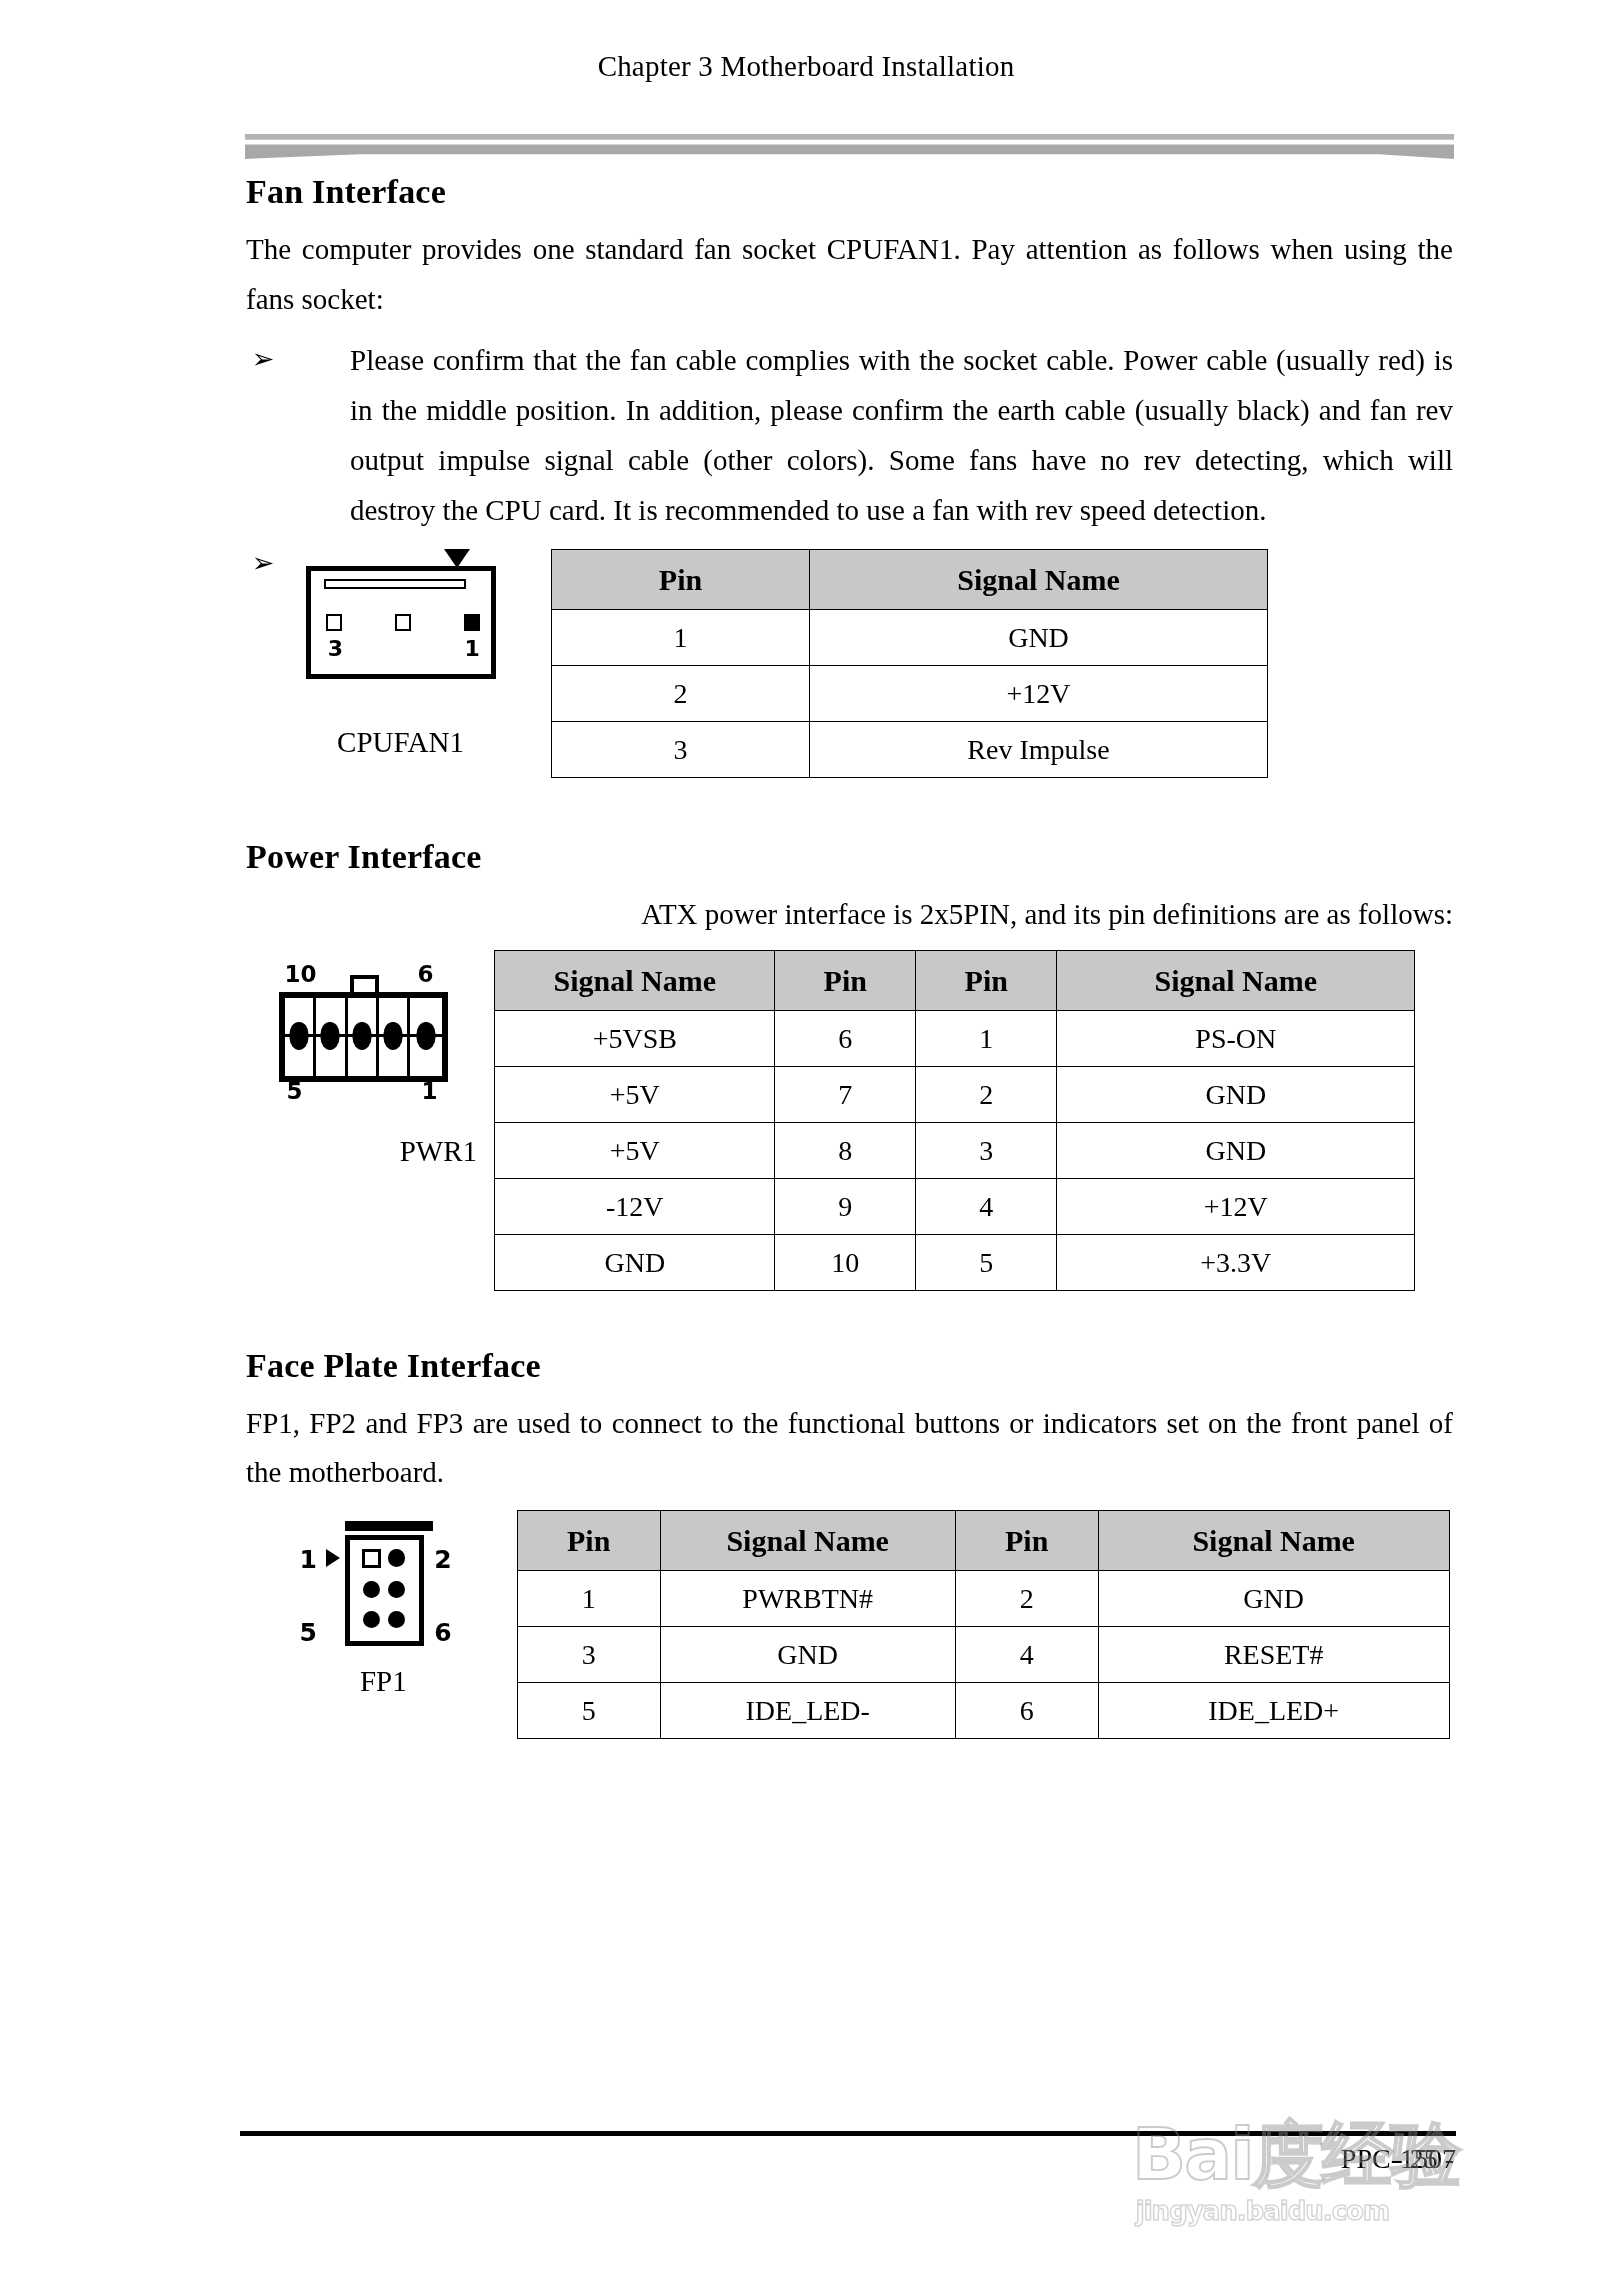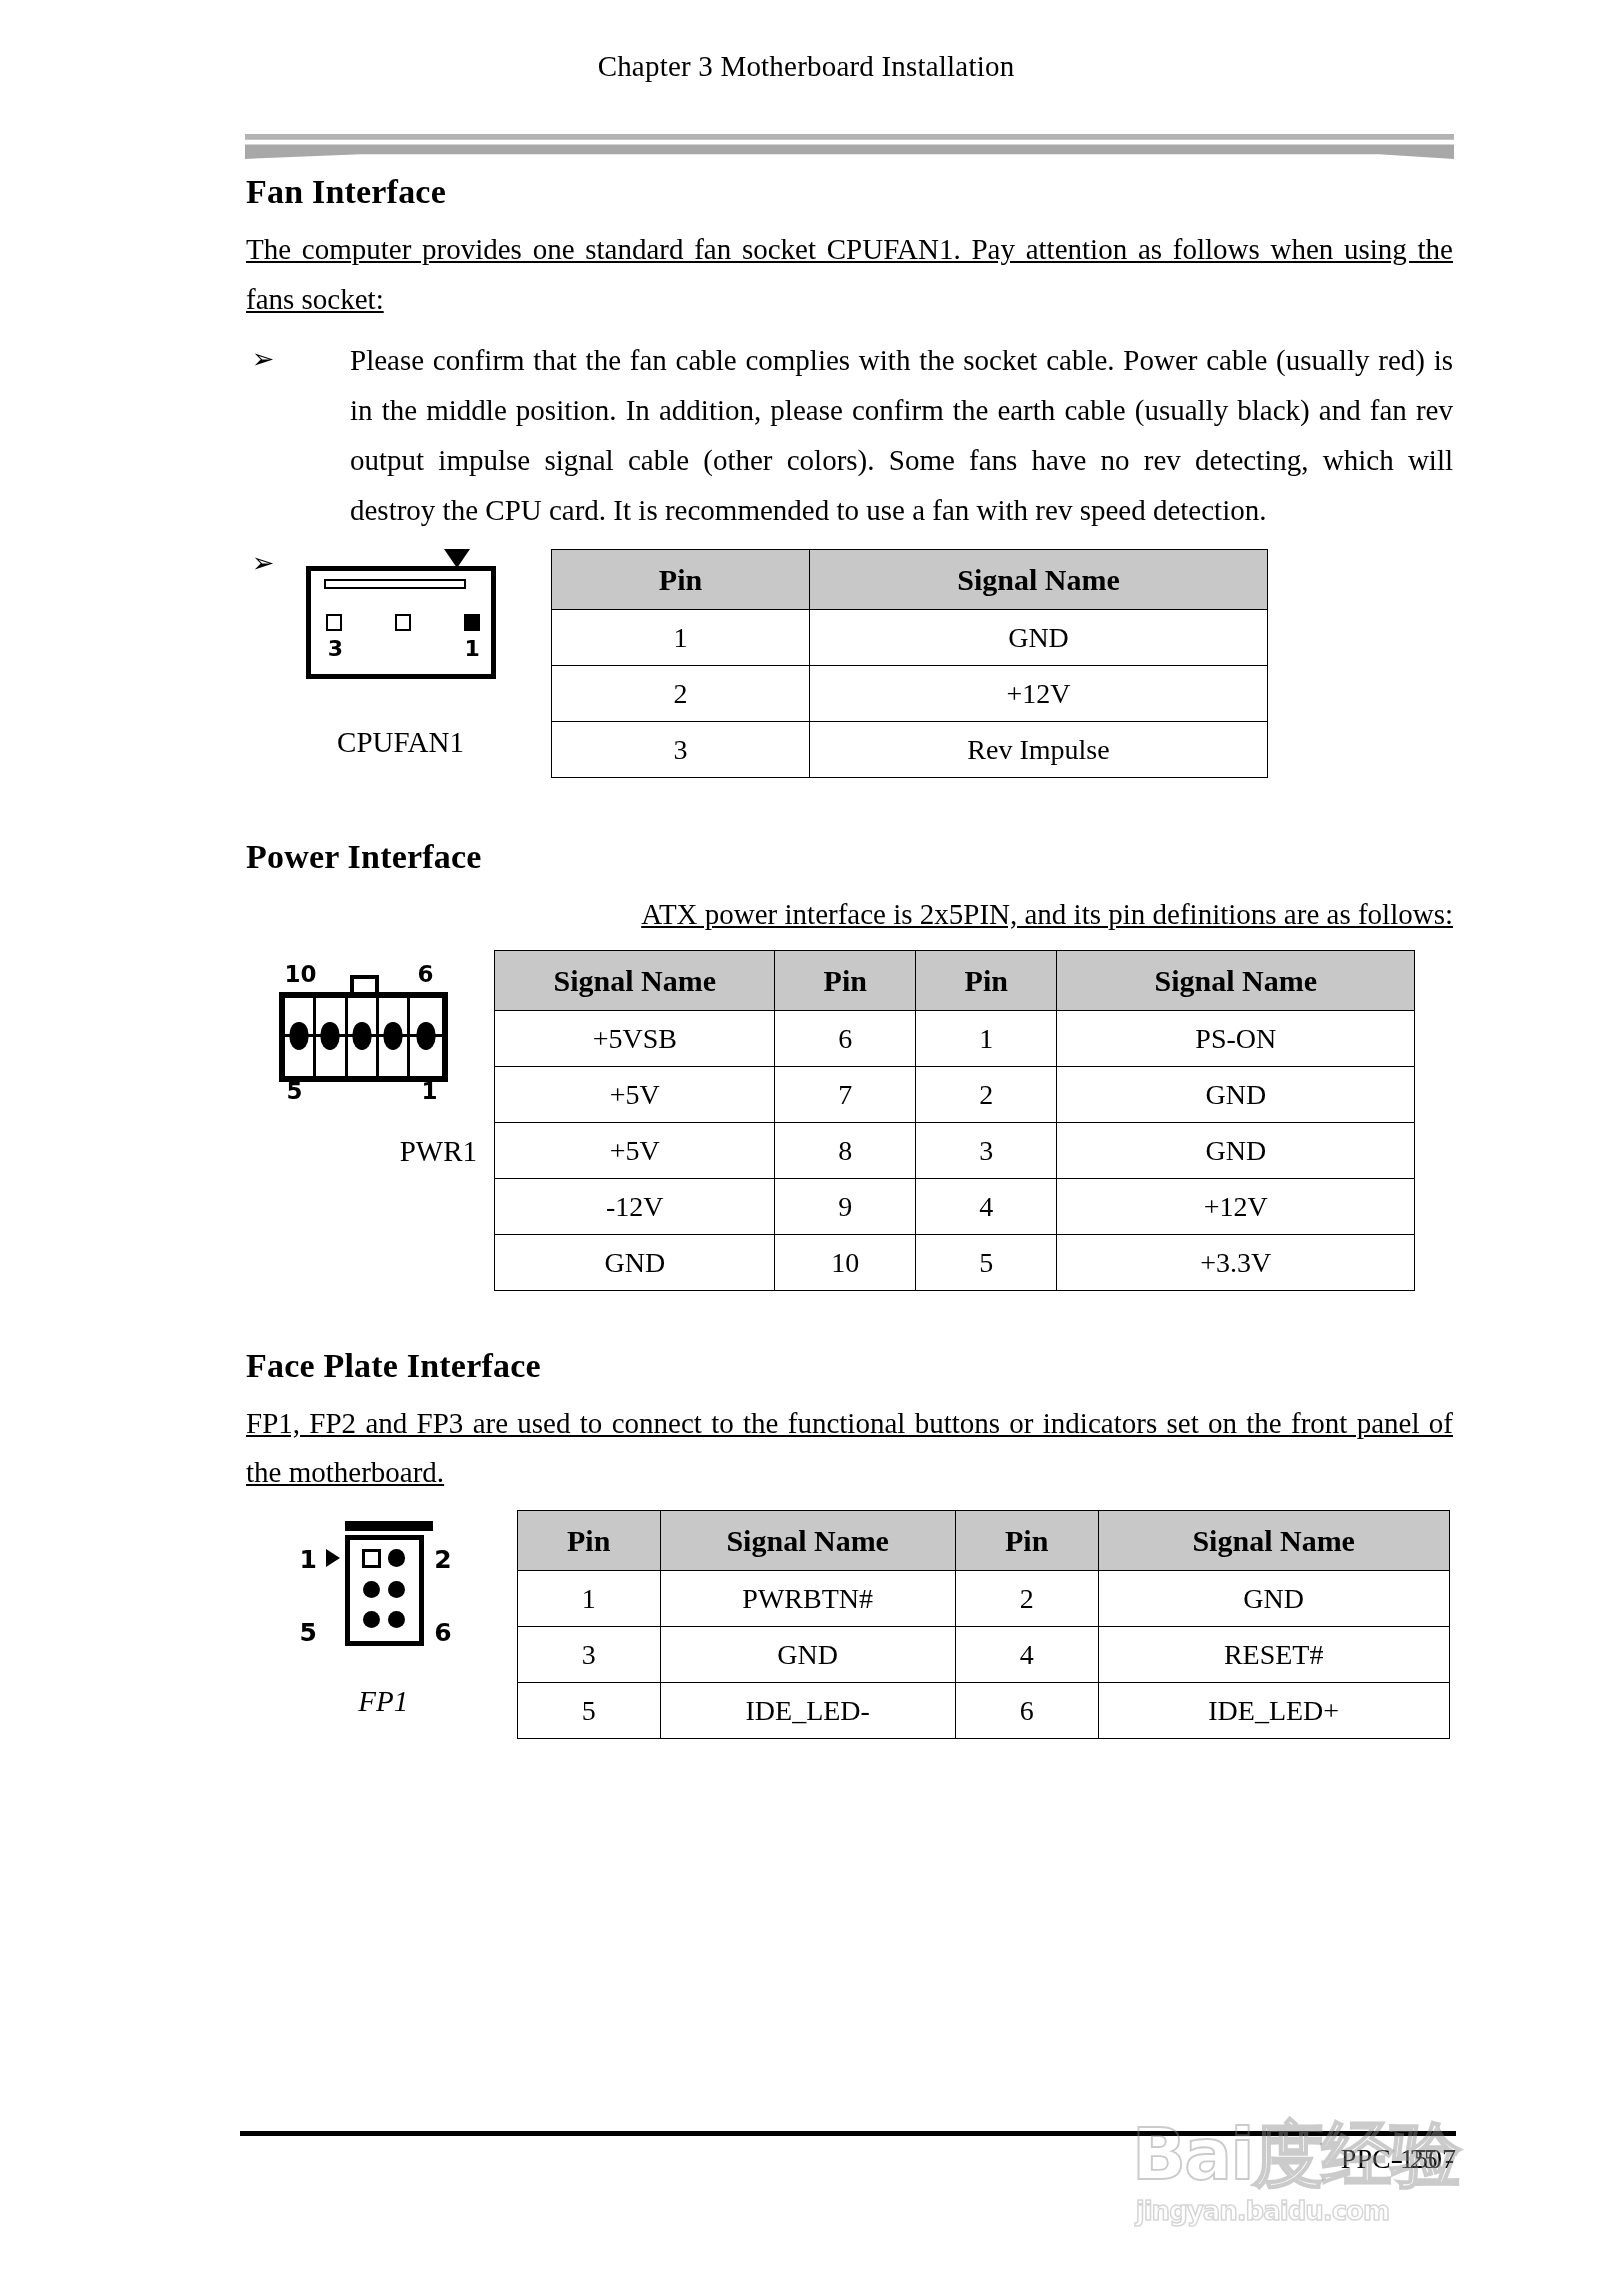--- a/index.html
+++ b/index.html
@@ -60,21 +60,20 @@
     margin: 0 0 11.5px 0;
     line-height: 1.25;
     letter-spacing: 0.2px;
   }
   p.body-text {
     font-size: 29px;
     line-height: 1.72;
     margin: 0;
     text-align: justify;
     text-justify: inter-word;
-    text-decoration: underline;
   }
   p.body-text.nojust {
     text-align: right;
   }
 
   
   ul.arrow-list {
     list-style: none;
     margin: 0;
     padding: 0;
@@ -570,21 +569,21 @@
               <span class="fp-dot"></span>
               <span class="fp-dot"></span>
             </span>
           </span>
           <span class="fp-arrow"></span>
           <span class="fp-lbl fp-lbl-1">1</span>
           <span class="fp-lbl fp-lbl-2">2</span>
           <span class="fp-lbl fp-lbl-5">5</span>
           <span class="fp-lbl fp-lbl-6">6</span>
         </div>
-        <div class="fig-caption" style="margin-top:24px;font-style:italic;">FP1</div>
+        <div class="fig-caption" style="margin-top:4px;">FP1</div>
       </div>
 
       <div class="tbl-col">
         <table class="pin-table">
           <thead>
             <tr>
               <th style="width:142px;">Pin</th>
               <th style="width:294px;">Signal Name</th>
               <th style="width:142px;">Pin</th>
               <th style="width:350px;">Signal Name</th>

